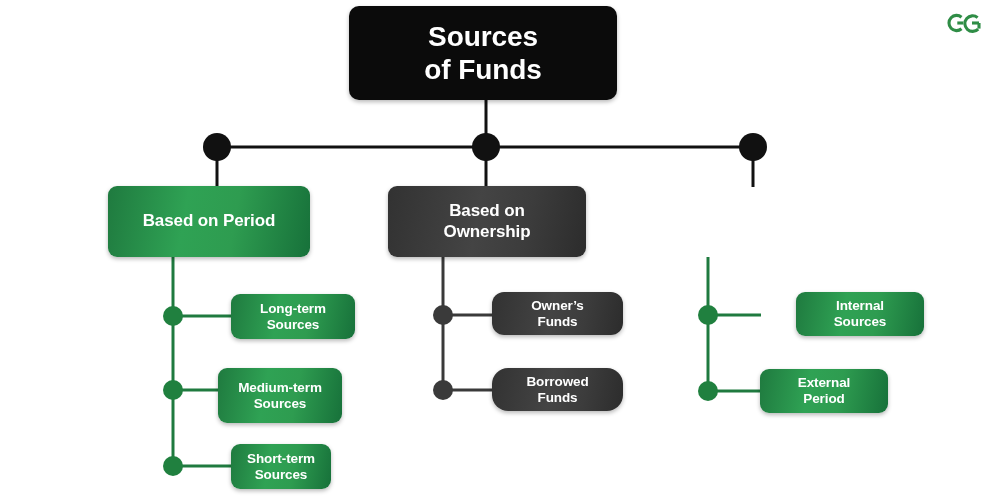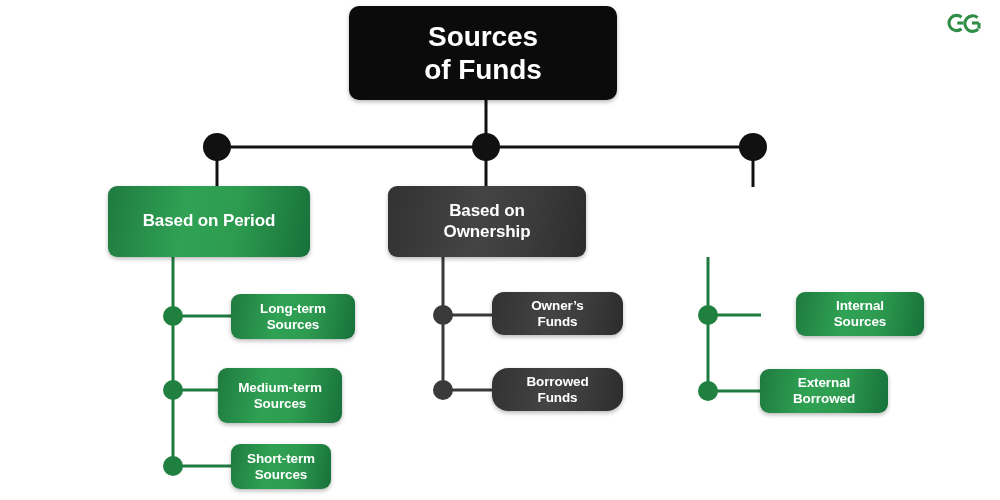--- a/index.html
+++ b/index.html
@@ -124,21 +124,21 @@
     <span>Borrowed
 Funds</span>
   </div>
 
   <div class="box greenbox lvl2" style="left:796px;top:292px;width:128px;height:44px;">
     <span>Internal
 Sources</span>
   </div>
   <div class="box greenbox lvl2" style="left:760px;top:369px;width:128px;height:44px;">
     <span>External
-Borrowed</span>
+Period</span>
   </div>
 
   <svg id="logo" viewBox="0 0 44 30" xmlns="http://www.w3.org/2000/svg">
     <g fill="none" stroke="#2f8d46" stroke-width="3.1">
       <path d="M17.5 9.2 A7.6 7.6 0 1 0 17.5 20.8"></path>
       <path d="M13.3 15 L19.2 15"></path>
       <path d="M33.6 9.6 A7.8 7.8 0 1 0 34.2 21.1"></path>
       <path d="M28.0 15.0 L35.0 15.0"></path>
       <path d="M35.0 15.0 L35.0 20.6"></path>
     </g>

